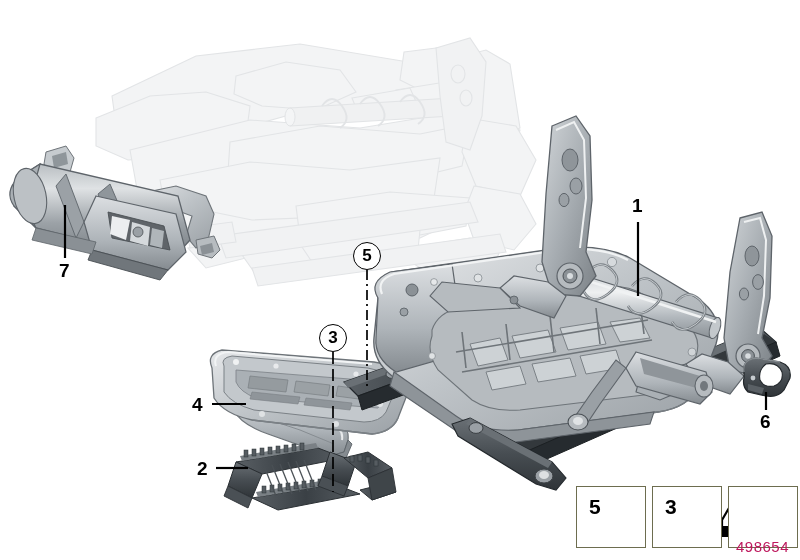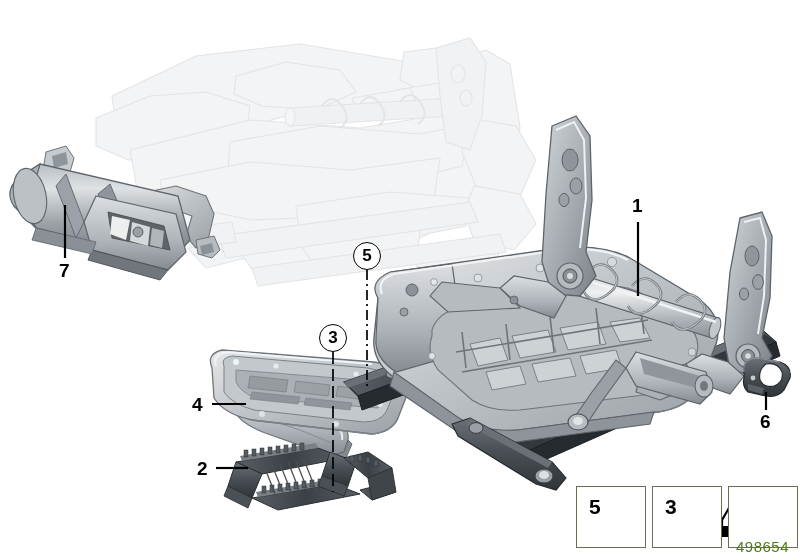--- a/index.html
+++ b/index.html
@@ -57,21 +57,21 @@
     font-family: "Liberation Sans", sans-serif;
     font-weight: bold;
     font-size: 21px;
     color: #000;
   }
   .partnum {
     position: absolute;
     font-family: "Liberation Sans", sans-serif;
     font-size: 15px;
     letter-spacing: 0.5px;
-    color: #4d7c0f;
+    color: #be185d;
   }
 </style>
 </head>
 <body>
 
 <div id="page">
 
   <svg id="artwork" viewBox="0 0 800 560">
     <defs>
       <linearGradient id="gTube" x1="0" y1="0" x2="0" y2="1">

